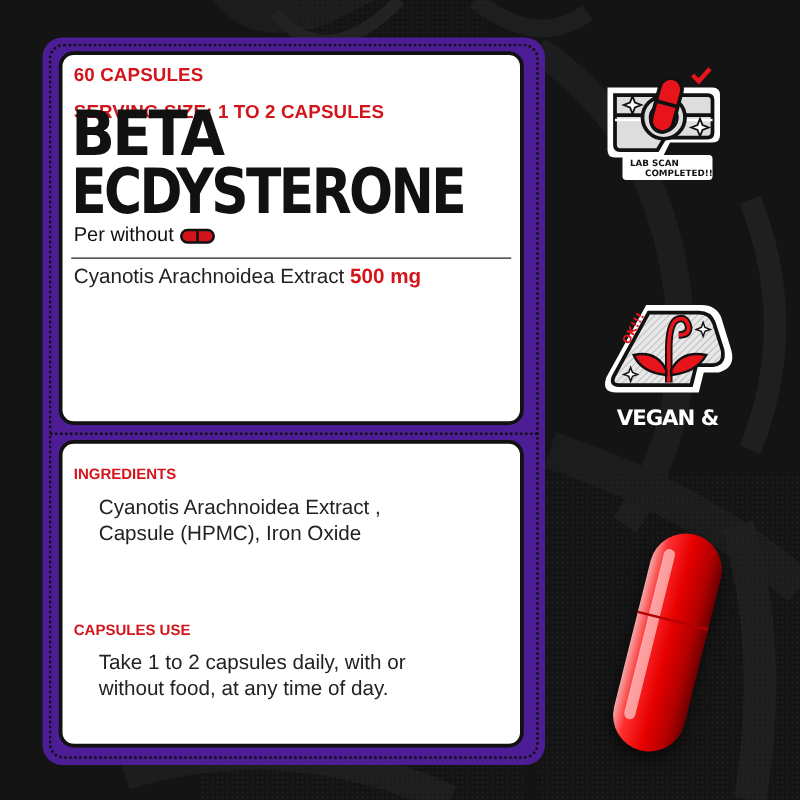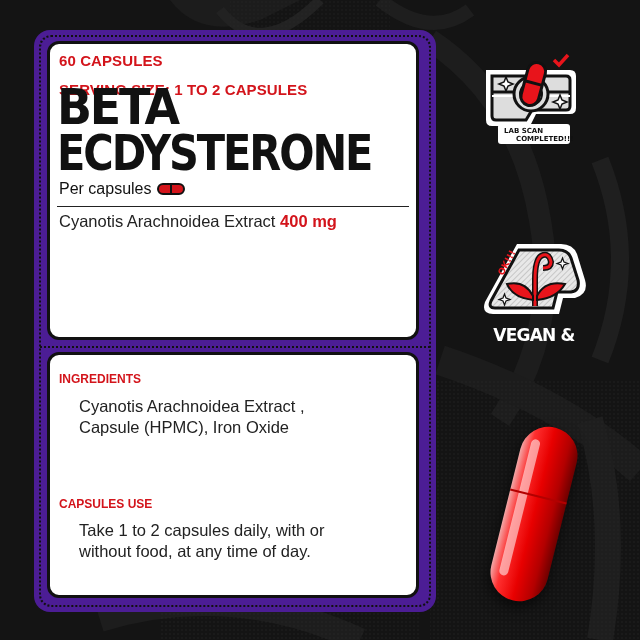--- a/index.html
+++ b/index.html
@@ -113,27 +113,27 @@
 <div class="label-card">
   <div class="dot-ring"></div>
   <div class="dot-sep"></div>
 
   <div class="panel top">
     <div class="count">60  CAPSULES</div>
     <div class="serving">SERVING SIZE: 1 TO 2 CAPSULES</div>
     <div class="title l1">BETA</div>
     <div class="title l2">ECDYSTERONE</div>
     <div class="per-capsule">
-      <span>Per capsules</span>
+      <span>Per without</span>
       <span class="mini-pill"></span>
     </div>
     <div class="divider"></div>
     <div class="ing-line l1">
       <span>Cyanotis Arachnoidea Extract</span>
-      <b>400 mg</b>
+      <b>500 mg</b>
     </div>
   </div>
 
   <div class="panel bottom">
     <div class="section-h" style="top:17px;">INGREDIENTS</div>
     <div class="body-text" style="top:41px;">Cyanotis Arachnoidea Extract ,</div>
     <div class="body-text" style="top:62px;">Capsule (HPMC), Iron Oxide</div>
     <div class="section-h" style="top:142px;">CAPSULES USE</div>
     <div class="body-text" style="top:165px;">Take 1 to 2 capsules daily, with or</div>
     <div class="body-text" style="top:186px;">without food, at any time of day.</div>

